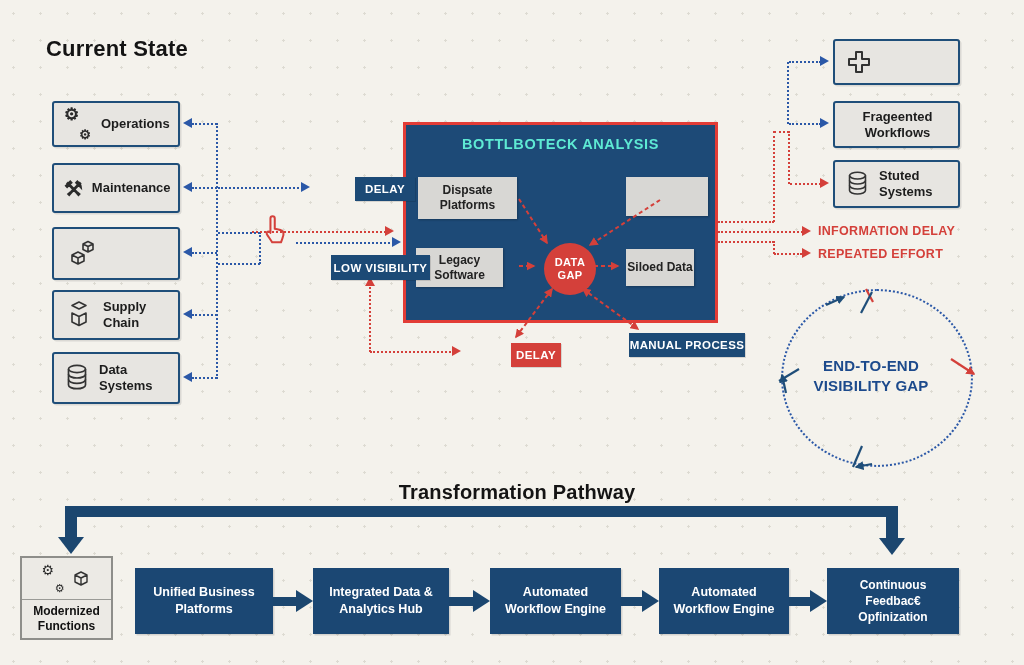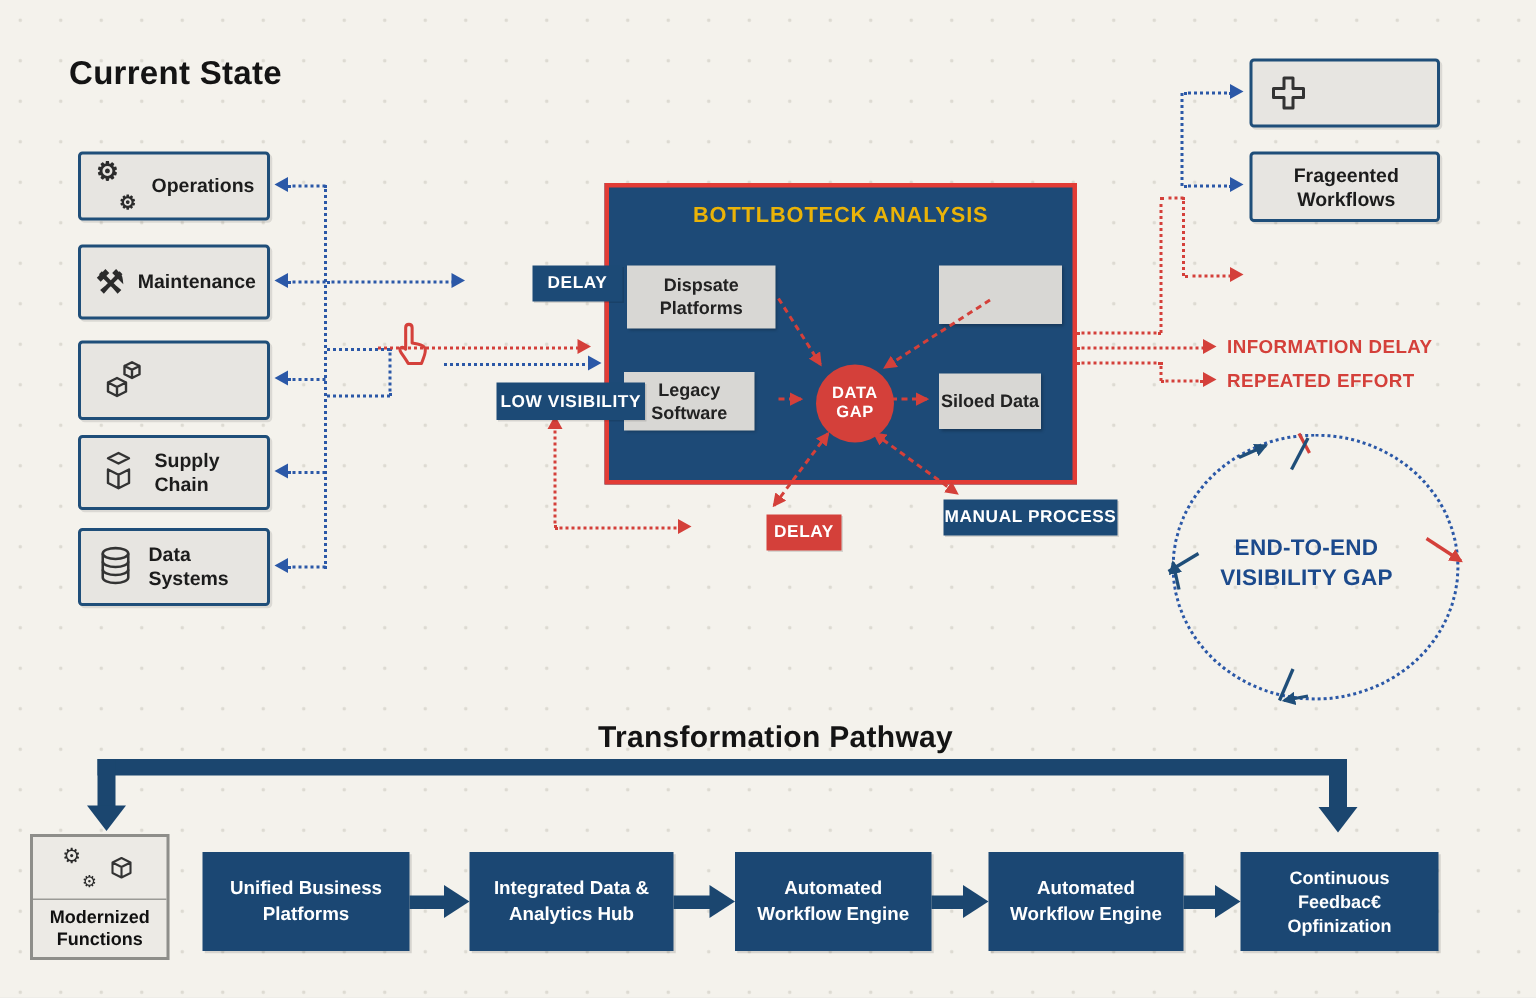--- a/index.html
+++ b/index.html
@@ -30,21 +30,21 @@
   .ar.redc.right{border-left-color:var(--red);}
   
   .badge{position:absolute;display:flex;align-items:center;justify-content:center;
     color:#fff;font-weight:700;font-size:11.5px;letter-spacing:.4px;z-index:4;
     box-shadow:1px 1px 0 rgba(0,0,0,.12);margin-left:44px;}
   .badge.navy{background:var(--navy);}
   .badge.redbg{background:var(--red);}
   
   #panel{position:absolute;left:403px;top:122px;width:315px;height:201px;
     background:#1d4a77;border:3px solid var(--red2);z-index:2;}
-  #panel .ptitle{position:absolute;top:11px;left:0;width:100%;text-align:center;color:#eab308;
+  #panel .ptitle{position:absolute;top:11px;left:0;width:100%;text-align:center;color:#5eead4;
     font-size:14.5px;font-weight:700;letter-spacing:.6px;}
   .inner{position:absolute;background:var(--innergray);border:1px solid #eceber;
     display:flex;align-items:center;justify-content:center;text-align:center;
     font-size:12px;font-weight:700;color:#222;line-height:1.25;box-shadow:1px 1px 2px rgba(0,0,0,.25);}
   #gapCircle{position:absolute;left:138px;top:118px;width:52px;height:52px;border-radius:50%;
     background:var(--red);color:#fff;display:flex;flex-direction:column;align-items:center;
     justify-content:center;font-size:11px;font-weight:800;letter-spacing:.4px;line-height:1.15;z-index:3;}
   
   .impact{position:absolute;color:var(--red);font-size:12.5px;font-weight:700;letter-spacing:.3px;}
   
@@ -167,20 +167,29 @@
   </div>
 
   <div class="node" style="left:833px;top:39px;width:127px;height:46px;">
     <svg class="icon" width="28" height="28" viewBox="0 0 28 28" fill="none" stroke="#333" stroke-width="2" stroke-linejoin="round">
       <path d="M11 4 h6 v7 h7 v6 h-7 v7 h-6 v-7 h-7 v-6 h7 z"></path>
     </svg>
     <span class="lbl"></span>
   </div>
   <div class="node center-lbl" style="left:833px;top:101px;width:127px;height:47px;">
     <span class="lbl" style="max-width:90px;">Frageented Workflows</span>
+  </div>
+  <div class="node" style="left:833px;top:160px;width:127px;height:48px;">
+    <svg class="icon" width="25" height="30" viewBox="0 0 26 32" fill="none" stroke="#333" stroke-width="1.7">
+      <ellipse cx="13" cy="7" rx="8.5" ry="3.6"></ellipse>
+      <path d="M4.5 7 v16 c0 2 3.8 3.7 8.5 3.7 s8.5-1.7 8.5-3.7 V7"></path>
+      <path d="M4.5 12.3 c0 2 3.8 3.7 8.5 3.7 s8.5-1.7 8.5-3.7"></path>
+      <path d="M4.5 17.6 c0 2 3.8 3.7 8.5 3.7 s8.5-1.7 8.5-3.7"></path>
+    </svg>
+    <span class="lbl" style="max-width:62px;">Stuted Systems</span>
   </div>
 
   <i class="dv" style="left:787px;top:62px;height:62px;"></i>
   <i class="dh" style="left:789px;top:61px;width:32px;"></i>
     <i class="ar right" style="left:820px;top:56px;"></i>
   <i class="dh" style="left:789px;top:123px;width:32px;"></i>
     <i class="ar right" style="left:820px;top:118px;"></i>
   <i class="dh red" style="left:718px;top:221px;width:56px;"></i>
   <i class="dv red" style="left:773px;top:131px;height:91px;"></i>
   <i class="dh red" style="left:774px;top:131px;width:15px;"></i>

